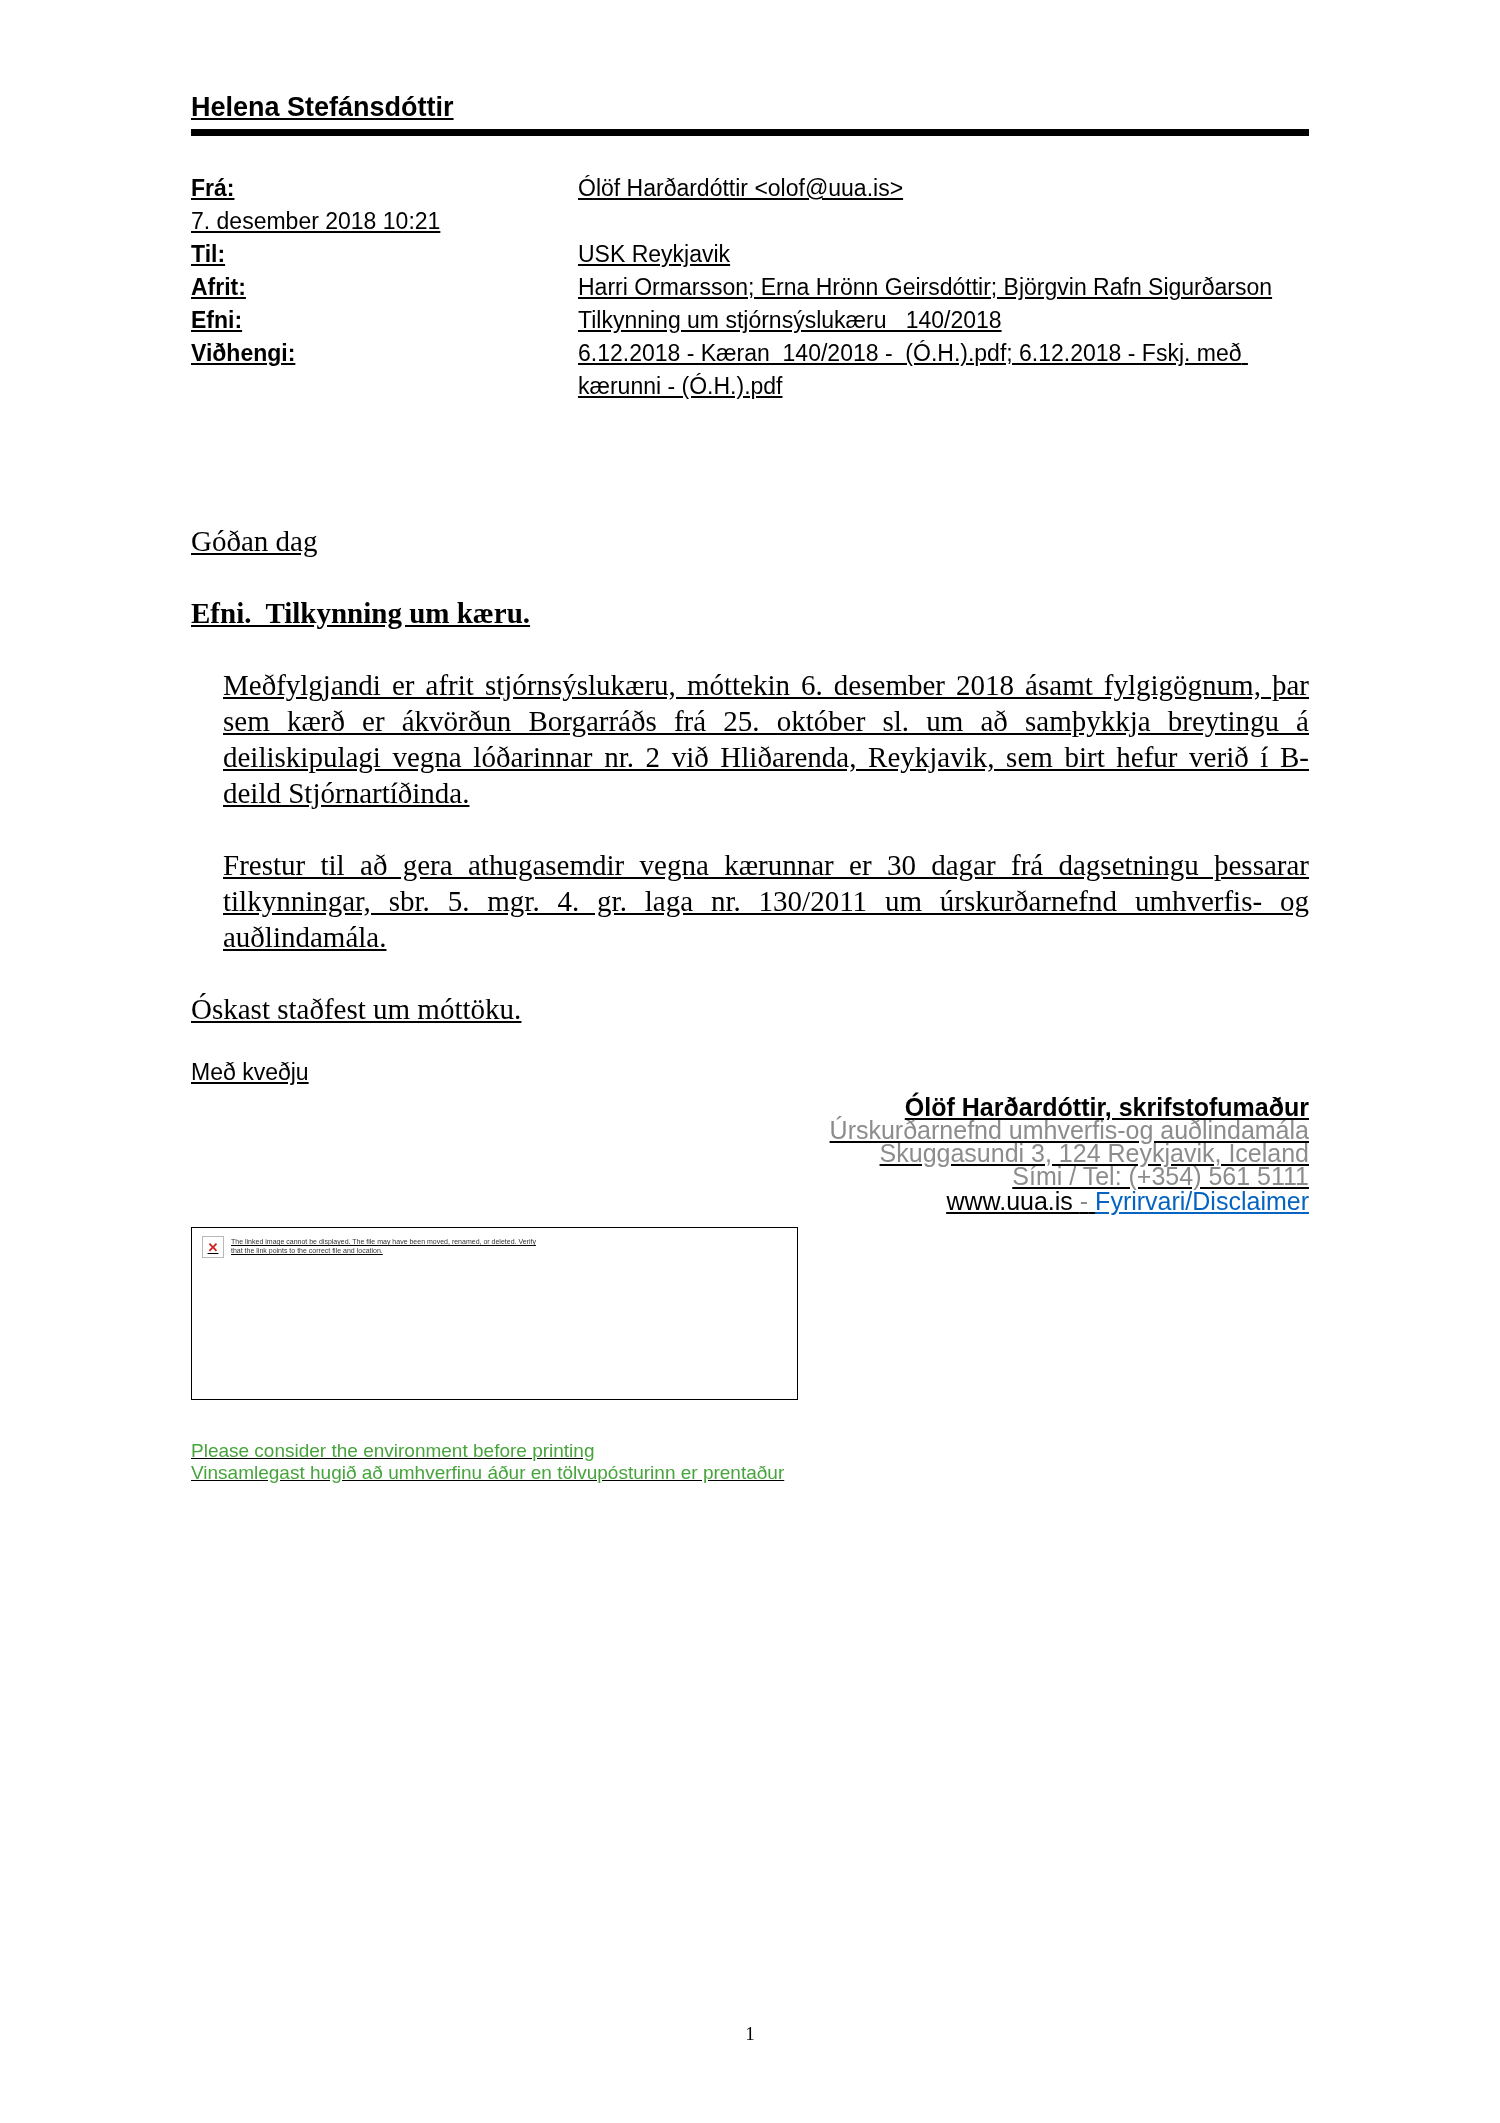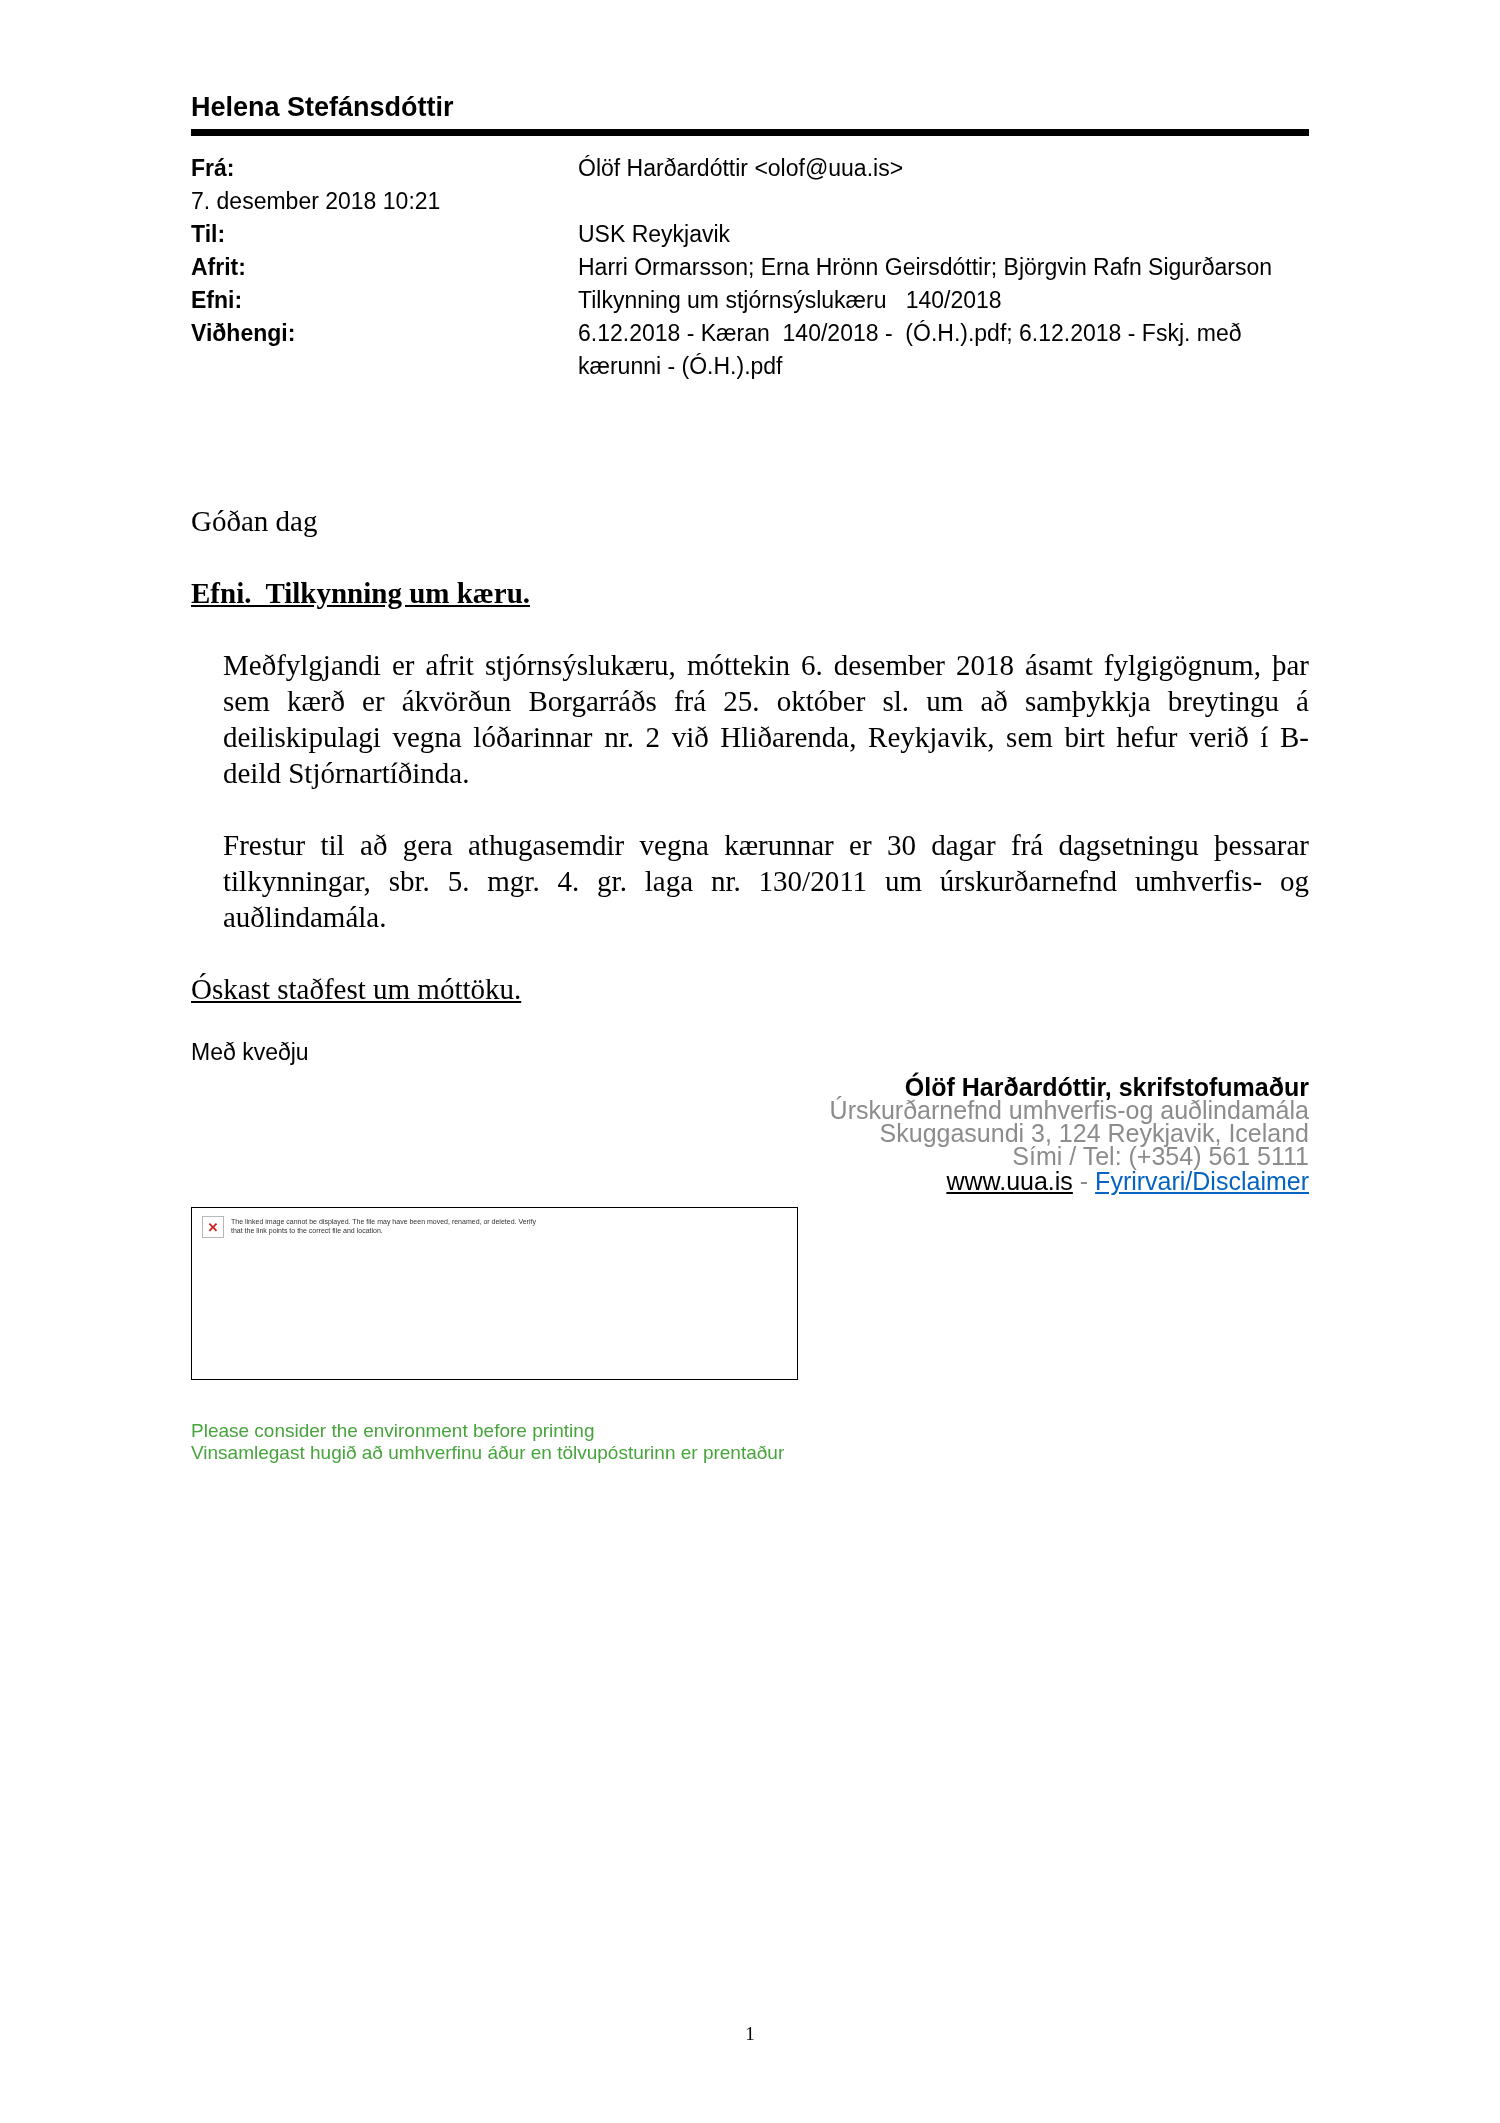--- a/index.html
+++ b/index.html
@@ -14,33 +14,34 @@
     font-family: "Liberation Sans", sans-serif;
     color: #000;
   }
   .page {
     position: relative;
     width: 1304px;
     height: 2123px;
     background: #ffffff;
     overflow: hidden;
     margin: 0 auto;
+    text-decoration: underline;
   }
   .content { padding: 92px 93px 0 93px; }
 
   
   .recipient {
     font-size: 27px;
     font-weight: bold;
     padding-bottom: 6px;
     border-bottom: 7px solid #000;
   }
 
   
-  .meta { margin-top: 16px; font-size: 23px; line-height: 33px; }
+  .meta { margin-top: 36px; font-size: 23px; line-height: 33px; }
   .meta-row { display: flex; }
   .meta-label { width: 387px; flex-shrink: 0; font-weight: bold; }
   .meta-value { flex: 1; white-space: pre-wrap; }
 
   
   .body-text {
     font-family: "Liberation Serif", serif;
     font-size: 29px;
     line-height: 36px;
   }

